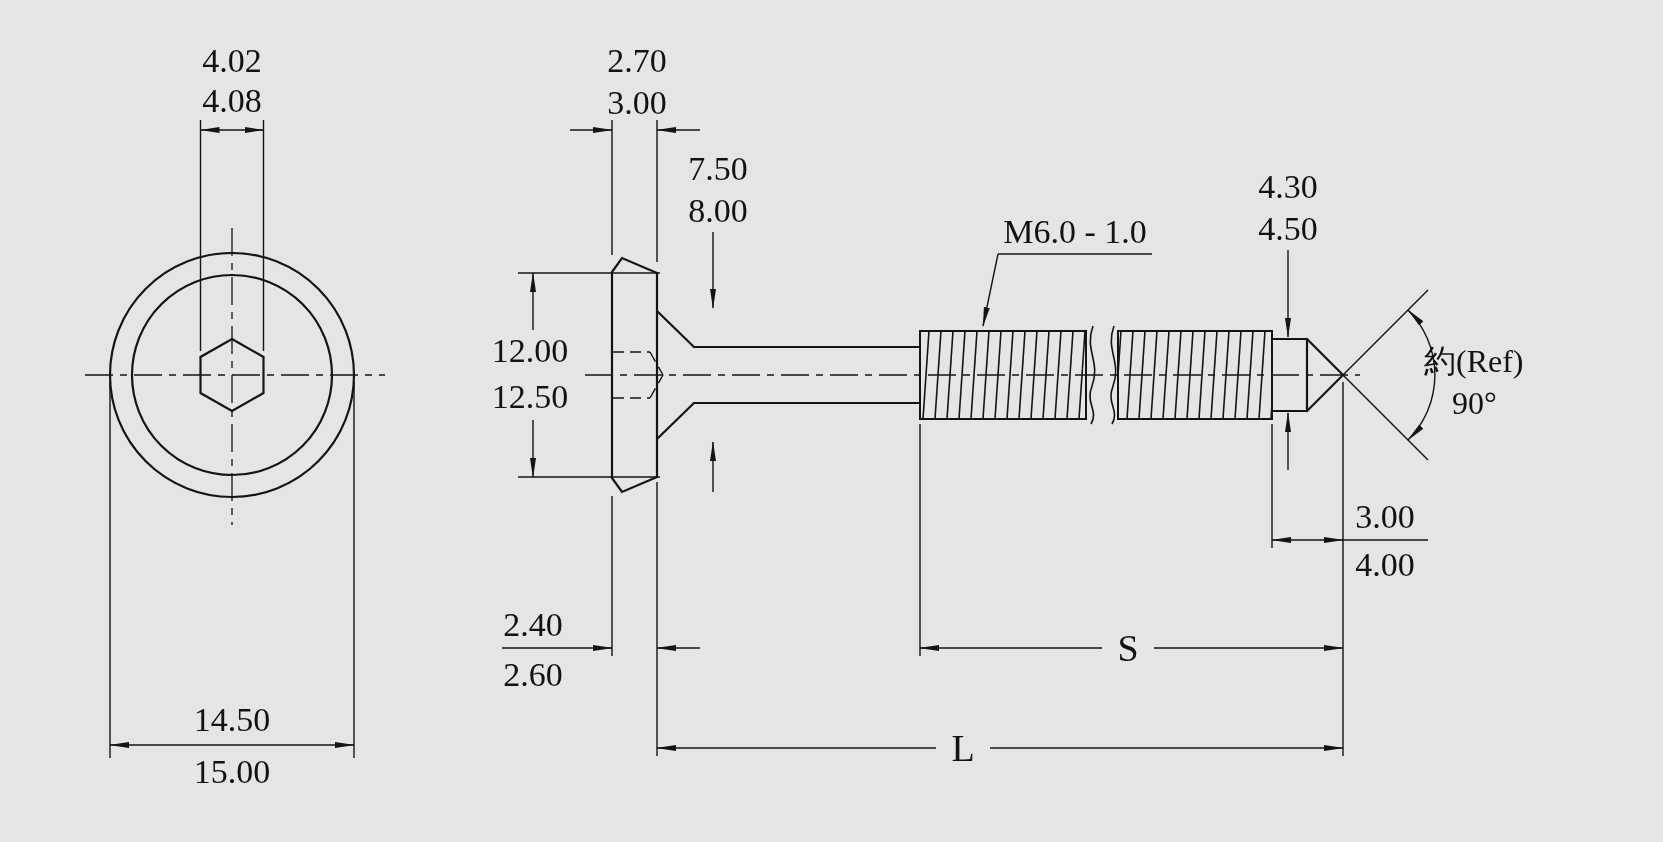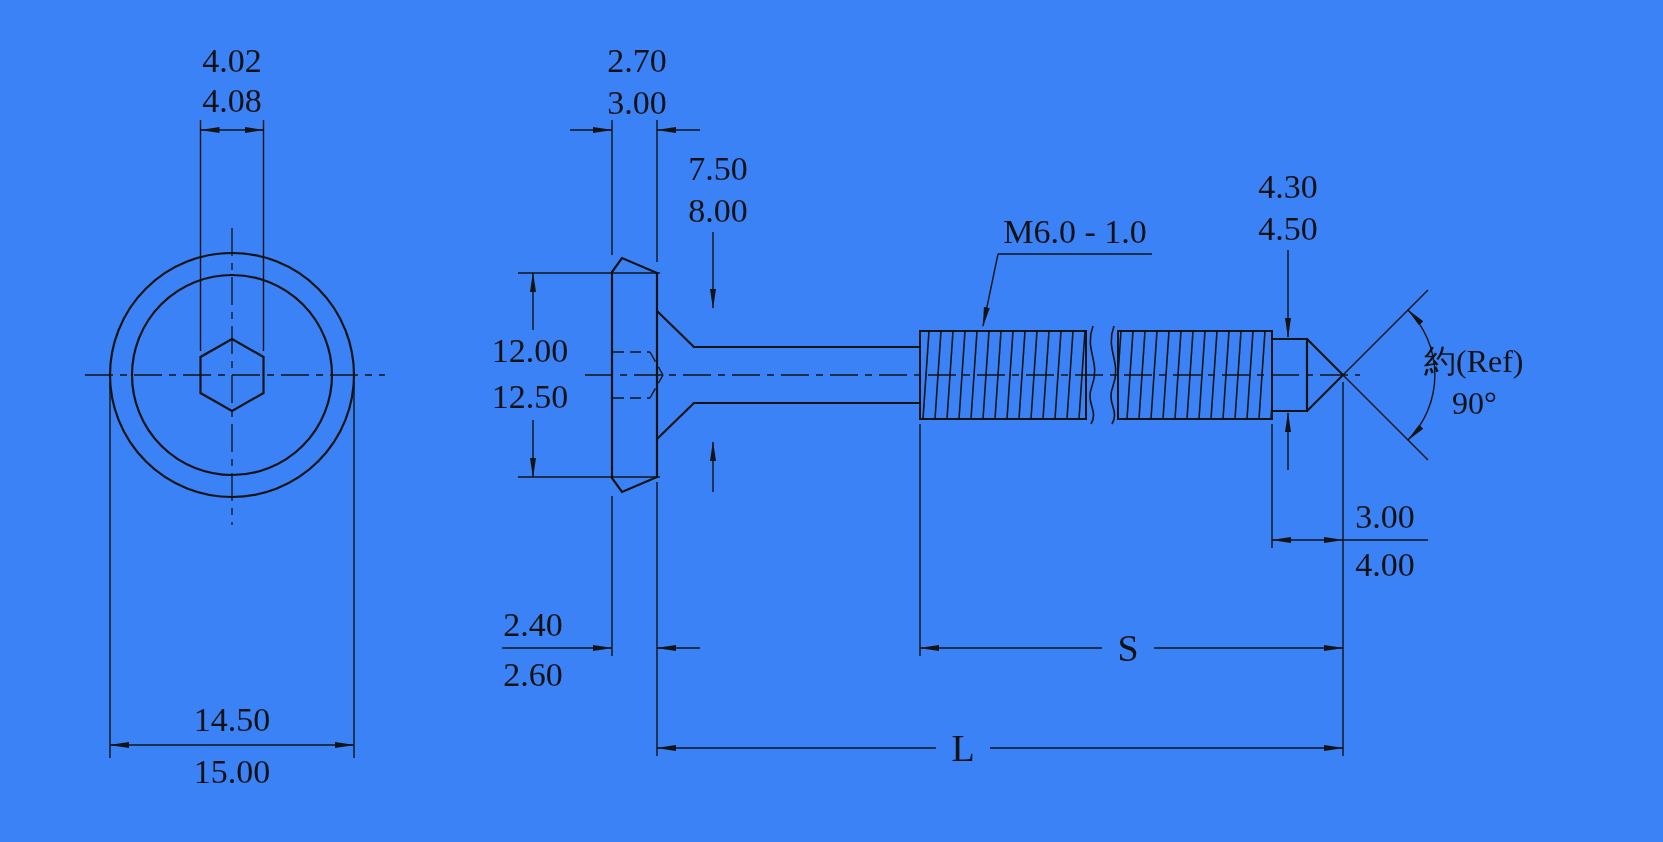--- a/index.html
+++ b/index.html
@@ -1,16 +1,16 @@
 <!DOCTYPE html>
 <html><head>
 <meta charset="utf-8">
 <style>
   html,body{margin:0;padding:0;background:#ffffff;}
-  .sheet{width:1663px;height:842px;background:#3b82f6;position:relative;overflow:hidden;
+  .sheet{width:1663px;height:842px;background:#e5e5e5;position:relative;overflow:hidden;
          font-family:"Liberation Serif",serif;}
   svg{display:block;}
   svg text{font-family:"Liberation Serif",serif;fill:#121212;}
   .dim{font-size:34px;text-anchor:middle;}
   .big{font-size:38px;text-anchor:middle;}
   .note{font-size:32px;text-anchor:start;}
   .obj{stroke:#141414;stroke-width:2.2;fill:none;stroke-linecap:round;}
   .thin{stroke:#141414;stroke-width:1.4;fill:none;}
   .cl{stroke:#141414;stroke-width:1.3;fill:none;stroke-dasharray:28 7 7 7;}
   .hid{stroke:#141414;stroke-width:1.4;fill:none;stroke-dasharray:11 6;}

